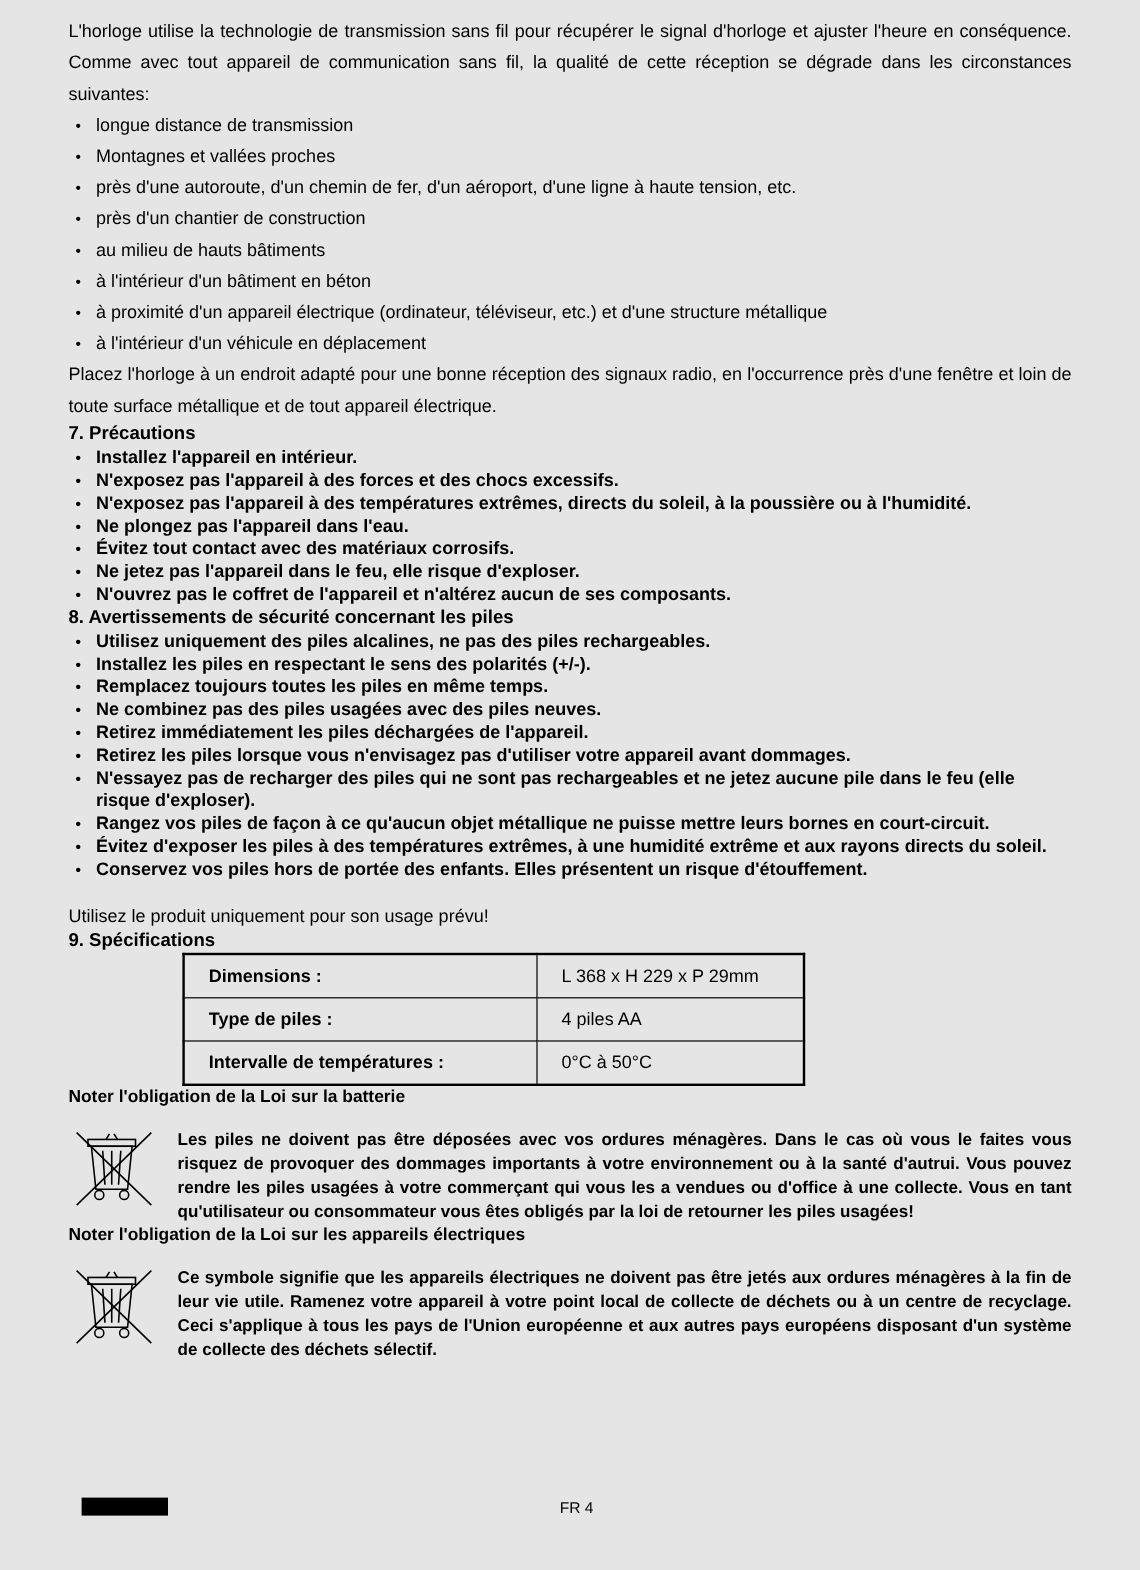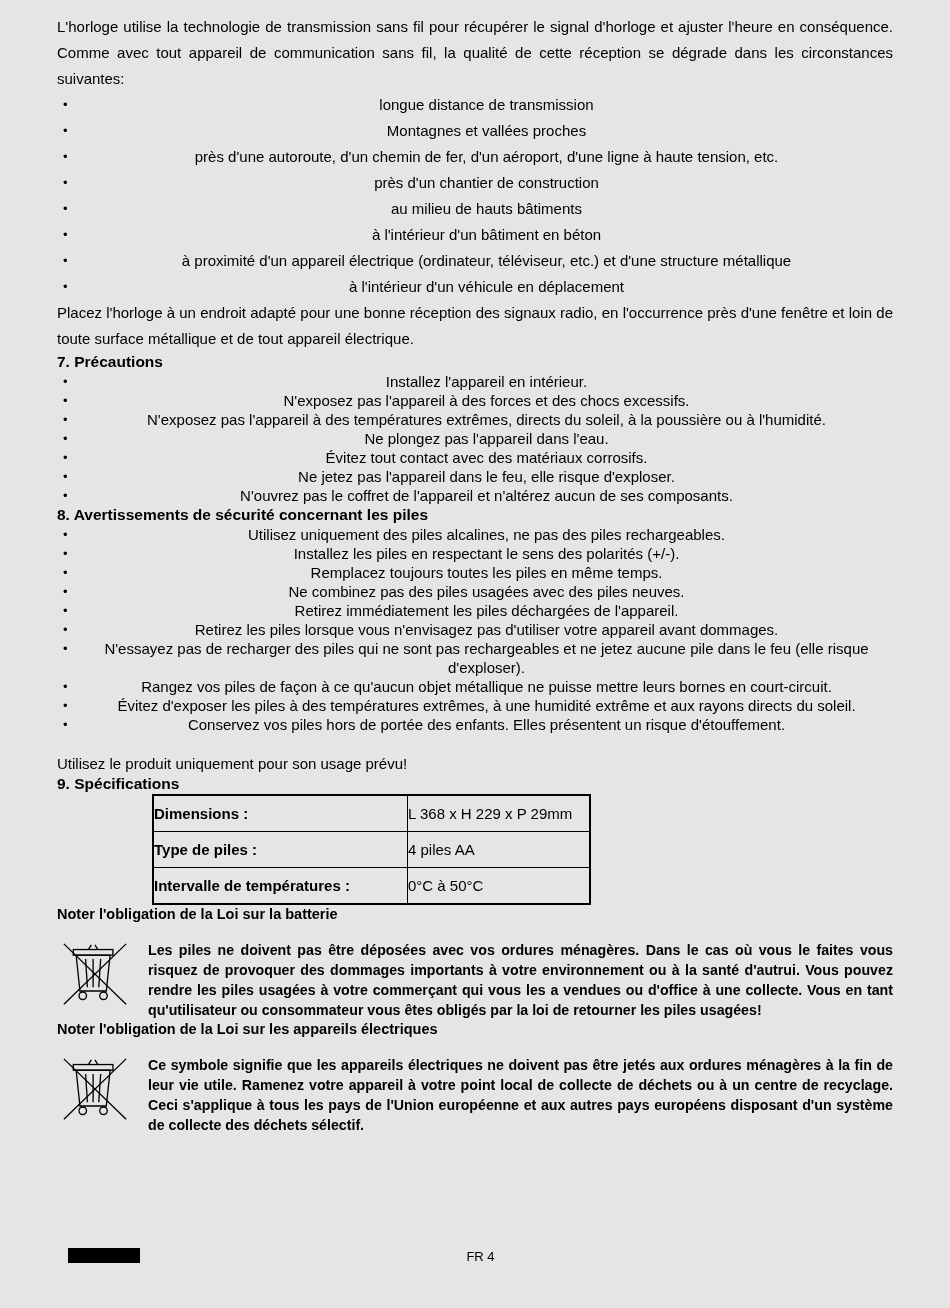--- a/index.html
+++ b/index.html
@@ -4,40 +4,40 @@
 <style>
   html,body { margin:0; padding:0; background:#fff; }
   .page {
     width:950px; height:1308px; box-sizing:border-box;
     padding:14px 57px 0 57px;
     font-family:"Liberation Sans", sans-serif;
     color:#000; position:relative; background:#e5e5e5;
   }
   p { margin:0; }
   .para-wide { font-size:15px; line-height:26px; text-align:justify; }
-  ul.doc-list { margin:0; padding:0; list-style:none;text-align:center; }
+  ul.doc-list { margin:0; padding:0; list-style:none; }
   ul.doc-list li { position:relative; padding-left:23px; }
   ul.doc-list li::before {
     content:"\2022"; position:absolute; left:6px; font-size:13px;
   }
   ul.wide { font-size:15px; line-height:26px; }
-  ul.tight { font-size:15px; line-height:19px; }
+  ul.tight { font-size:15px; line-height:19px;font-weight:bold; }
   h3.sec-heading {
     font-size:15.5px; font-weight:bold; line-height:20px; margin:0;
   }
   .h7 { margin-top:24px; margin-bottom:6px; }
   .h8 { margin-top:14px; margin-bottom:6px; }
   .h9 { margin-top:20px; margin-bottom:9px; }
   .usage { font-size:15px; line-height:20px; margin-top:20px; }
   table.spec {
     border-collapse:collapse; margin-left:95px; border:2px solid #000;
   }
   table.spec td {
     border:1px solid #000; font-size:15px; height:35px;
-    padding:0 0; vertical-align:middle;
+    padding:0 20px; vertical-align:middle;
   }
   table.spec td.lbl { width:253px; font-weight:bold; }
   table.spec td.val { width:181px; }
   h4.law-heading {
     font-size:14.5px; font-weight:bold; line-height:18px; margin:0 0 5px 0;
   }
   .law1-h { margin-top:24px; }
   .law2-h { margin-top:28px; }
   .law-body { display:flex;margin-top:17px; }
   .law-icon { flex:0 0 91px; width:91px; padding-top:2px; }

